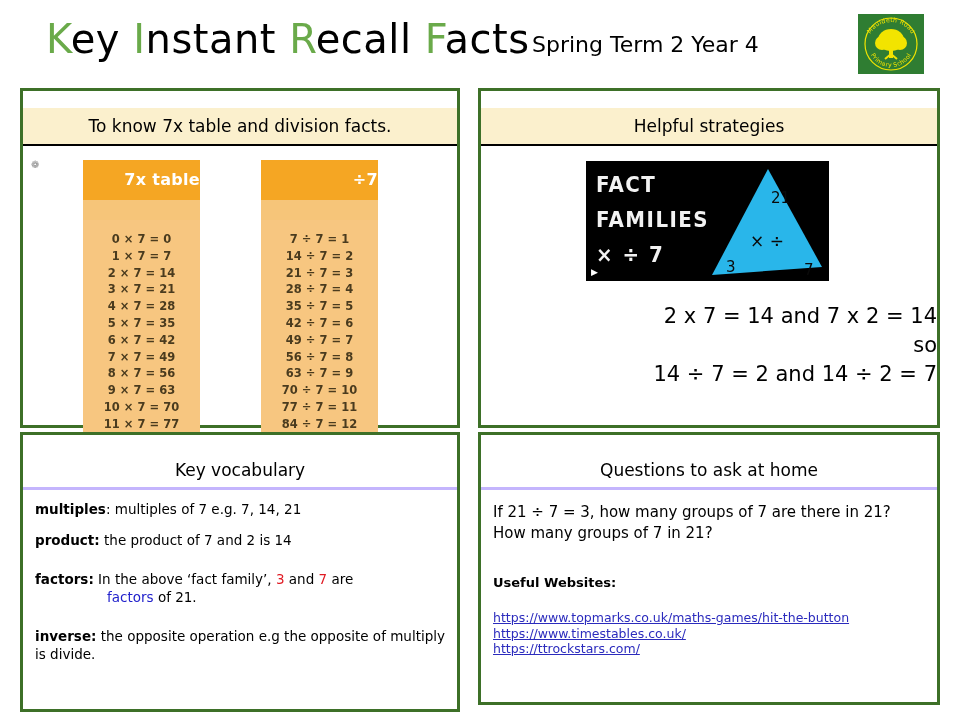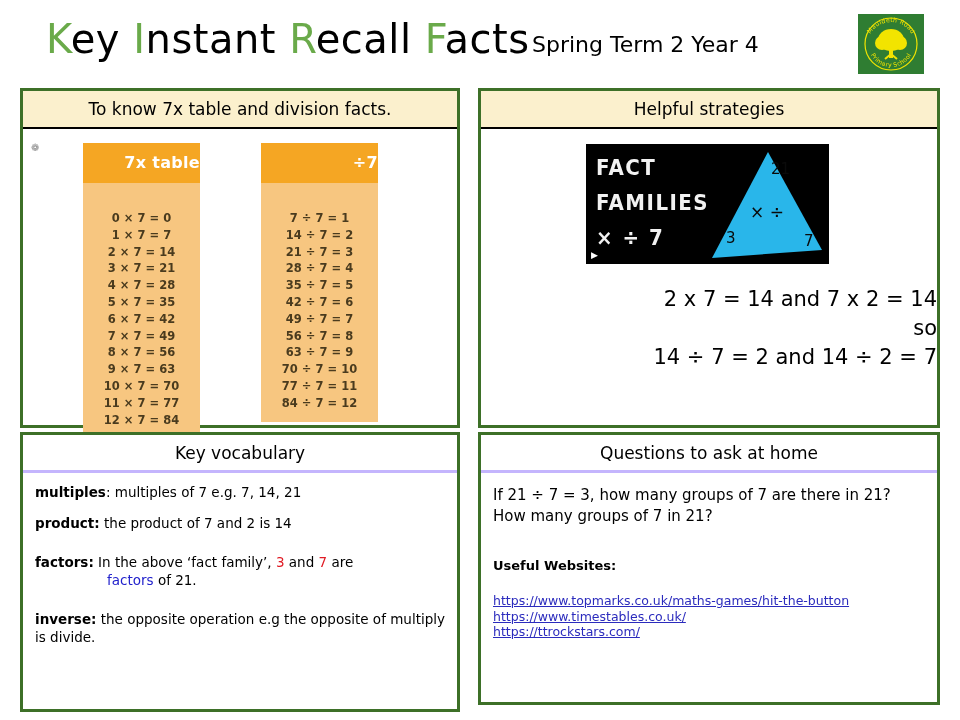--- a/index.html
+++ b/index.html
@@ -60,20 +60,21 @@
   .panel-head {
     background: #fbf0cd;
     border-bottom: 2px solid #000;
     box-sizing: border-box;
     display: flex;
     align-items: center;
     justify-content: center;
     font-size: 17px;
     color: #000;
     height: 38px;
+    margin-top: 17px;
   }
   .panel-head.plain {
     background: #ffffff;
     border-bottom: 3px solid #c4b5fd;
   }
 
   
   #panel-tables {
     left: 20px; top: 88px;
     width: 440px; height: 340px;
@@ -102,22 +103,23 @@
   .tt-head {
     background: #f5a623;
     color: #ffffff;
     font-weight: bold;
     font-size: 16px;
     text-align: right;
     padding: 10px 0 11px 0;
     letter-spacing: 0.3px;
   }
   .tt-rows {
-    padding: 27px 0 10px 0;
+    padding: 11px 0 10px 0;
     background: #f7c680;
+    margin-top: 20px;
   }
   .tt-rows div {
     text-align: center;
     font-size: 11.5px;
     font-weight: bold;
     color: #4a3b1e;
     line-height: 16.8px;
     white-space: nowrap;
   }
 
@@ -169,20 +171,21 @@
     position: absolute;
     left: 5px; bottom: 4px;
     color: #fff; font-size: 9px;
   }
   .tri-wrap { position: absolute; left: 120px; top: 2px; width: 120px; height: 118px; }
   .tri-lbl {
     position: absolute;
     color: #0a0a0a;
     font-size: 15px;
     font-family: "DejaVu Sans", sans-serif;
+    margin-top: 12px;
   }
   #eq-block {
     position: absolute;
     left: 0; top: 156px;
     width: 100%;
     text-align: right;
     font-size: 21px;
     color: #000;
     line-height: 29px;
   }

